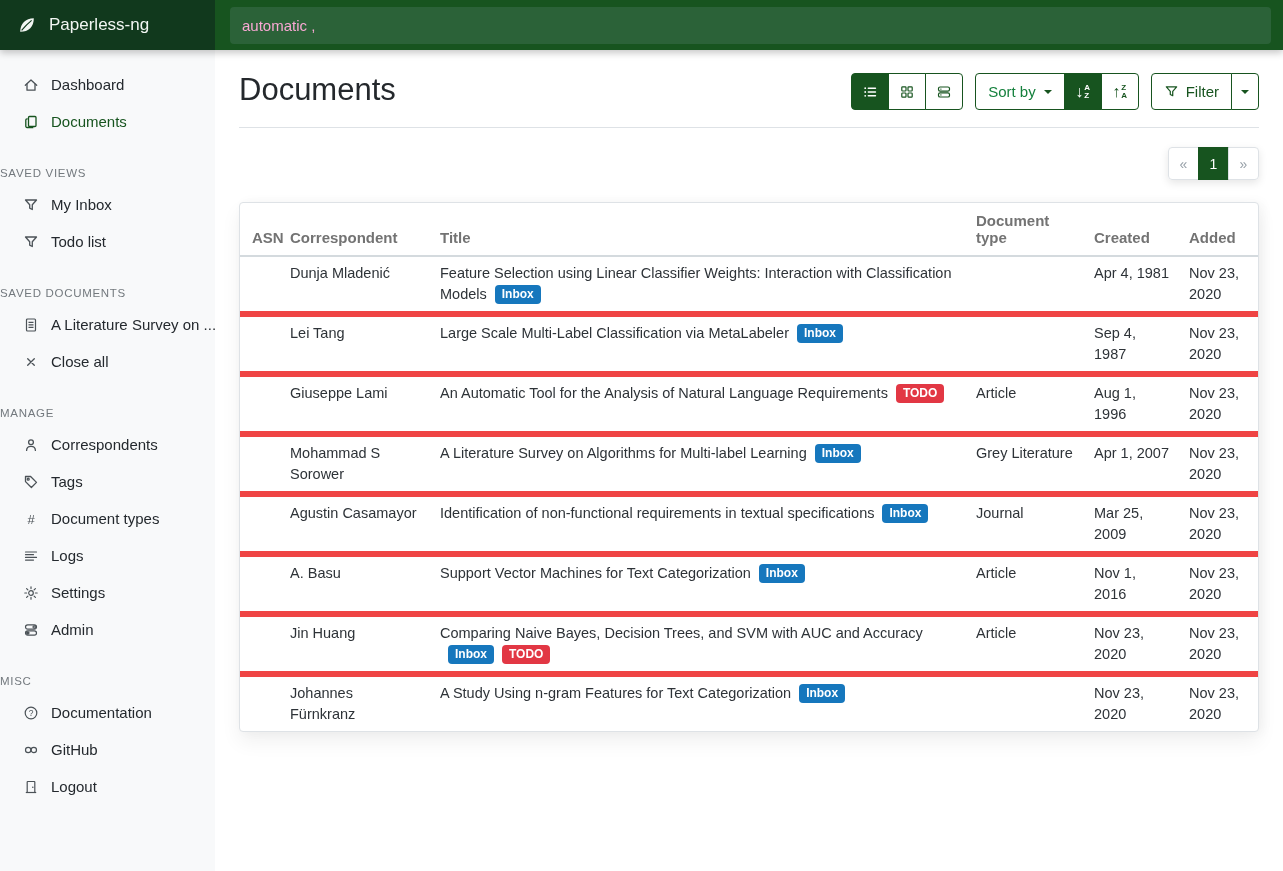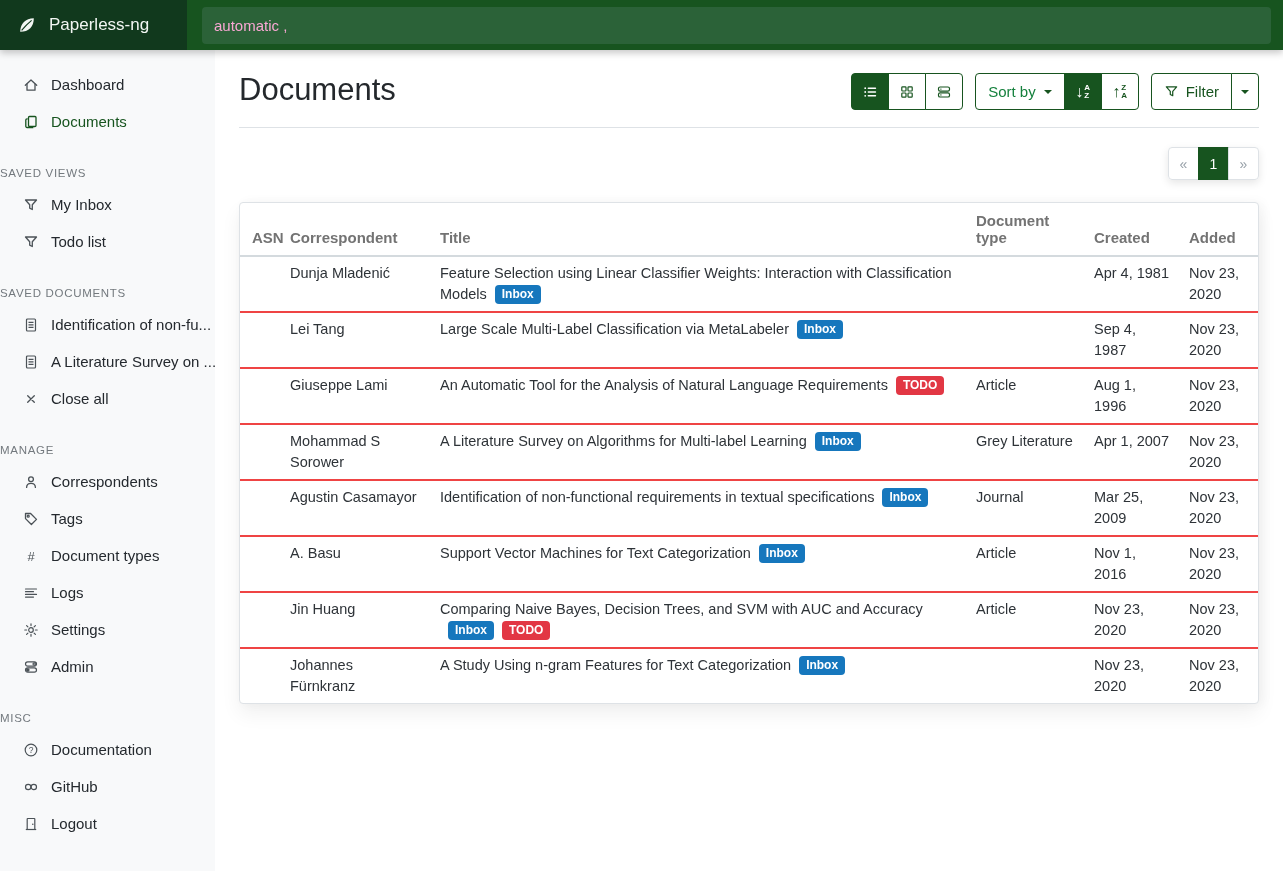--- a/index.html
+++ b/index.html
@@ -2,21 +2,21 @@
 <html><head>
 <meta charset="utf-8">
 <style>
   * { margin:0; padding:0; box-sizing:border-box; }
   html,body { width:1283px; height:871px; overflow:hidden; background:#fff;
     font-family:"Liberation Sans", sans-serif; color:#24292e; }
 
   
   .navbar { position:fixed; top:0; left:0; right:0; height:50px; display:flex;
     z-index:30; box-shadow:0 3px 7px rgba(0,0,0,.22); }
-  .brand { width:187px; background:#11391d; display:flex; align-items:center;
+  .brand { width:215px; background:#11391d; display:flex; align-items:center;
     gap:11px; padding-left:16px; flex:none; cursor:pointer; }
   .brand-label { color:#f2f6f3; font-size:17px; }
   .nav-rest { flex:1; background:#17541f; display:flex; align-items:center;
     padding:0 12px 0 15px; }
   .search-input { flex:1; height:37px; background:#2b6238; border:none;
     border-radius:4px; color:#f9a8d4; font-size:15px; padding:0 12px;
     font-family:"Liberation Sans", sans-serif; outline:none; }
 
   
   .sidebar { position:fixed; top:50px; left:0; bottom:0; width:215px;
@@ -71,21 +71,21 @@
   
   .table-card { margin-top:22px; border:1px solid #dee2e6; border-radius:4px;
     box-shadow:0 10px 20px rgba(0,0,0,.06), 4px 0 12px rgba(0,0,0,.04);
     overflow:hidden; background:#fff; }
   table { width:100%; border-collapse:collapse; table-layout:fixed; }
   th { text-align:left; vertical-align:bottom; padding:9px 10px; font-size:15px;
     font-weight:700; color:#737373; border-bottom:2px solid #d4dade; cursor:pointer; }
   th:first-child { padding-left:12px; }
   td { padding:6px 10px; font-size:14.5px; color:#2e3338; vertical-align:top;
     line-height:21px; }
-  tr + tr td { border-top:2px solid #ef4444; }
+  tr + tr td { border-top:6px solid #ef4444; }
   td a { color:inherit; text-decoration:none; cursor:pointer; }
   .col-asn{width:40px} .col-cor{width:150px} .col-type{width:118px}
   .col-created{width:95px} .col-added{width:79px}
   .badge { display:inline-block; padding:2px 7px 3px; border-radius:4px;
     font-size:12px; font-weight:700; color:#fff; line-height:14px;
     margin-left:8px; position:relative; top:-1px; cursor:pointer; }
   .badge-inbox { background:#1677bd; }
   .badge-todo { background:#e23744; }
 </style>
 </head>
@@ -149,29 +149,20 @@
 
   <div class="sec-title">SAVED DOCUMENTS</div>
 
   <div class="side-item">
     <span class="ic">
       <svg width="16" height="16" viewBox="0 0 16 16" fill="none" stroke="currentColor" stroke-width="1.2">
         <rect x="3.5" y="2" width="9" height="12" rx="1"></rect>
         <path d="M5.5 5.3 H10.5 M5.5 7.8 H10.5 M5.5 10.3 H10.5"></path>
       </svg>
     </span>
-    <span>Identification of non-fu...</span>
-  </div>
-  <div class="side-item">
-    <span class="ic">
-      <svg width="16" height="16" viewBox="0 0 16 16" fill="none" stroke="currentColor" stroke-width="1.2">
-        <rect x="3.5" y="2" width="9" height="12" rx="1"></rect>
-        <path d="M5.5 5.3 H10.5 M5.5 7.8 H10.5 M5.5 10.3 H10.5"></path>
-      </svg>
-    </span>
     <span>A Literature Survey on ...</span>
   </div>
   <div class="side-item">
     <span class="ic">
       <svg width="16" height="16" viewBox="0 0 16 16" stroke="currentColor" stroke-width="1.3" stroke-linecap="round">
         <path d="M4.7 4.7 L11.3 11.3 M11.3 4.7 L4.7 11.3"></path>
       </svg>
     </span>
     <span>Close all</span>
   </div>

